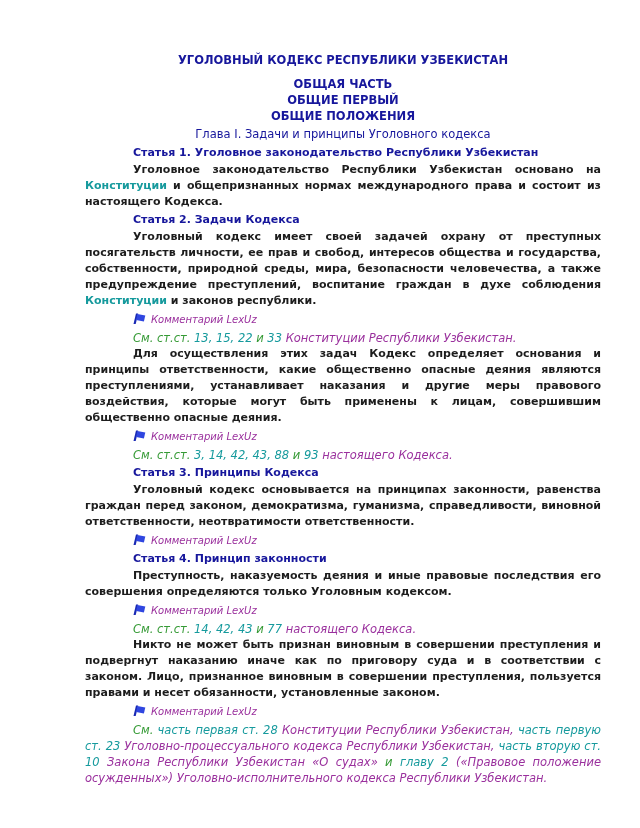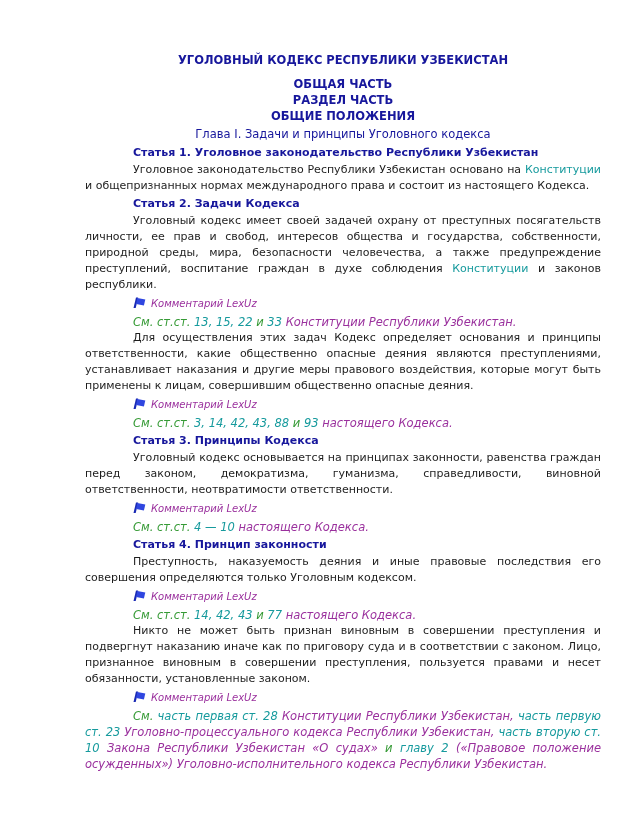--- a/index.html
+++ b/index.html
@@ -27,21 +27,21 @@
     text-align:center;font-weight:normal;color:#17179c;
     font-size:11.5px;line-height:18px;margin:1px 0 0 0;
   }
   
   .art-h{
     font-weight:bold;color:#17179c;font-size:11px;
     line-height:18px;text-indent:48px;margin:1px 0 0 0;
   }
   
   p.bp{
-    margin:0;text-align:justify;text-indent:48px;
+    margin:0;text-align:justify;text-indent:48px;font-weight:bold;
   }
   .lk{color:#169a9d;cursor:pointer;}
   
   .comment-line{
     margin:2px 0 0 0;padding-left:48px;line-height:17px;
     white-space:nowrap;
   }
   .lexuz-icon{display:inline-block;width:13px;height:11px;margin-right:5px;vertical-align:-1px;}
   .lexuz-label{color:#9a309d;font-style:italic;font-size:10px;}
   
@@ -53,21 +53,21 @@
   .rl{color:#169a9d;cursor:pointer;}
   .rd{color:#9a309d;}
 </style>
 </head>
 <body>
 
 <div class="page">
 
   <div class="doc-title">УГОЛОВНЫЙ КОДЕКС РЕСПУБЛИКИ УЗБЕКИСТАН</div>
   <div class="subtitle">ОБЩАЯ ЧАСТЬ</div>
-  <div class="subtitle">РАЗДЕЛ ЧАСТЬ</div>
+  <div class="subtitle">ОБЩИЕ ПЕРВЫЙ</div>
   <div class="subtitle">ОБЩИЕ ПОЛОЖЕНИЯ</div>
   <div class="chapter">Глава I. Задачи и принципы Уголовного кодекса</div>
 
   <div class="art-h">Статья 1. Уголовное законодательство Республики Узбекистан</div>
   <p class="bp"><span>Уголовное законодательство Республики Узбекистан основано на </span><span class="lk">Конституции</span><span> и общепризнанных нормах международного права и состоит из настоящего Кодекса.</span></p>
 
   <div class="art-h">Статья 2. Задачи Кодекса</div>
   <p class="bp"><span>Уголовный кодекс имеет своей задачей охрану от преступных посягательств личности, ее прав и свобод, интересов общества и государства, собственности, природной среды, мира, безопасности человечества, а также предупреждение преступлений, воспитание граждан в духе соблюдения </span><span class="lk">Конституции</span><span> и законов республики.</span></p>
 
   <div class="comment-line">
@@ -90,21 +90,20 @@
 
   <div class="art-h">Статья 3. Принципы Кодекса</div>
   <p class="bp">Уголовный кодекс основывается на принципах законности, равенства граждан перед законом, демократизма, гуманизма, справедливости, виновной ответственности, неотвратимости ответственности.</p>
 
   <div class="comment-line">
     <span class="lexuz-icon"><svg width="13" height="11" viewBox="0 0 13 11">
           <polygon points="0.5,11 3,0.5 5.2,0.5 2.7,11" fill="#1a2ab4"></polygon>
           <polygon points="4.4,1 12.3,2.6 10.9,8.6 3.1,7" fill="#2f46e0"></polygon>
         </svg></span><span class="lexuz-label">Комментарий LexUz</span>
   </div>
-  <p class="ref"><span class="rg">См. ст.ст. </span><span class="rl">4 — 10</span><span class="rd"> настоящего Кодекса.</span></p>
 
   <div class="art-h">Статья 4. Принцип законности</div>
   <p class="bp">Преступность, наказуемость деяния и иные правовые последствия его совершения определяются только Уголовным кодексом.</p>
 
   <div class="comment-line">
     <span class="lexuz-icon"><svg width="13" height="11" viewBox="0 0 13 11">
           <polygon points="0.5,11 3,0.5 5.2,0.5 2.7,11" fill="#1a2ab4"></polygon>
           <polygon points="4.4,1 12.3,2.6 10.9,8.6 3.1,7" fill="#2f46e0"></polygon>
         </svg></span><span class="lexuz-label">Комментарий LexUz</span>
   </div>

